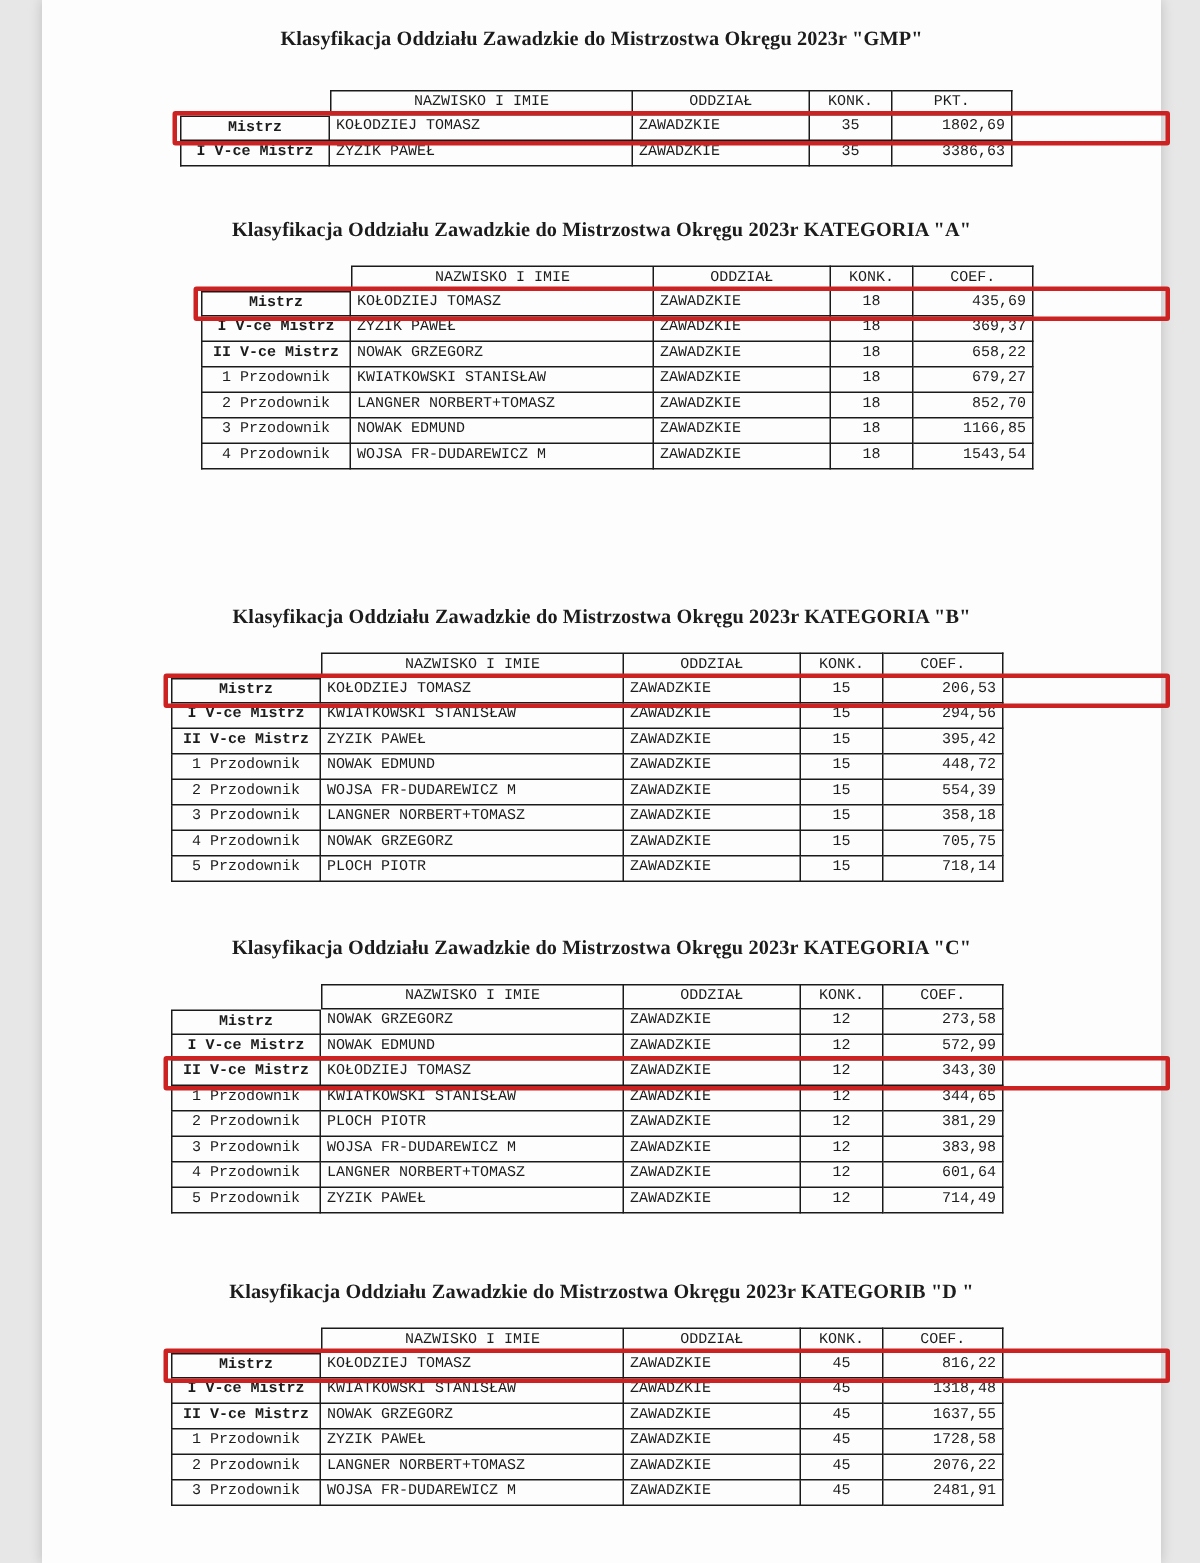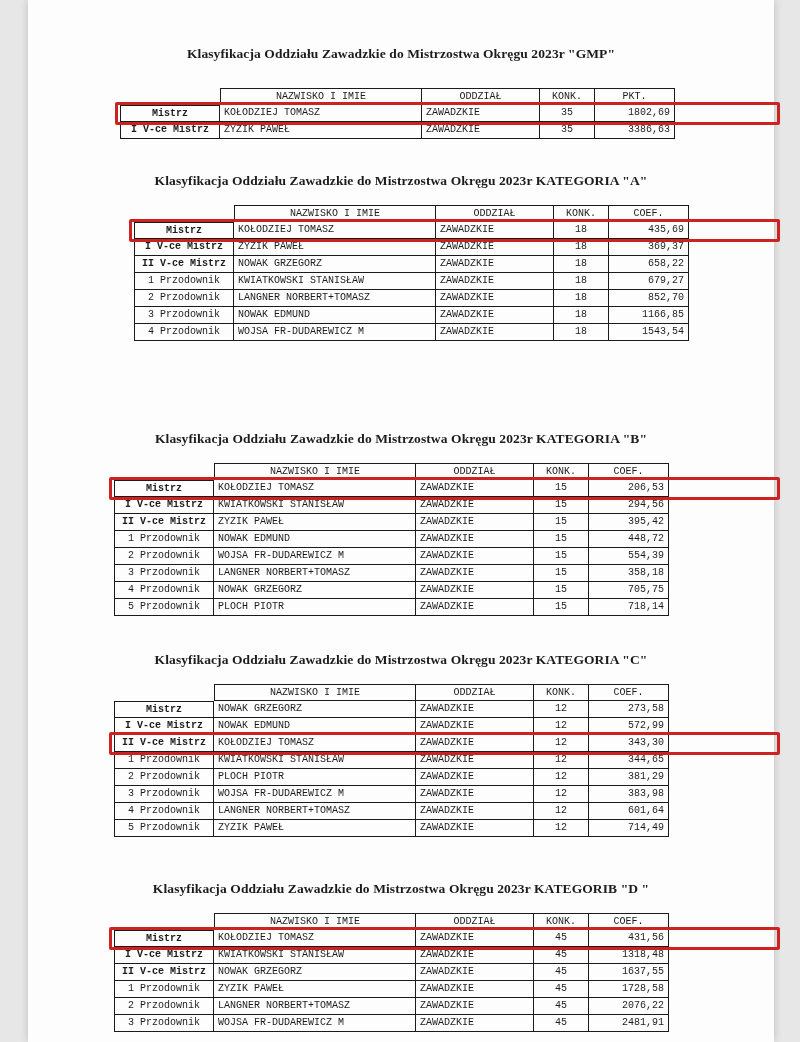--- a/index.html
+++ b/index.html
@@ -11,21 +11,21 @@
     font-family: "Liberation Sans", sans-serif;
     color: var(--ink);
     overflow: hidden;
   }
   .photo { position: relative; width: 800px; height: 1042px; }
   .page {
     position: absolute; left: 28px; top: 0;
     width: 746px; height: 1042px;
     background: #fdfdfd;
     box-shadow: 0 0 8px rgba(0,0,0,.18);
-    padding-top: 46px;
+    padding-top: 18px;
   }
   .table-block { width: 100%; }
   .title {
     font-family: "Liberation Serif", serif;
     font-weight: 700;
     font-size: 13.5px;
     text-align: center;
     margin: 0 0 16px 0;
     letter-spacing: .1px;
   }
@@ -311,21 +311,21 @@
             <div class="cell col-name">NAZWISKO I IMIE</div>
             <div class="cell col-district">ODDZIAŁ</div>
             <div class="cell col-konk">KONK.</div>
             <div class="cell col-value">COEF.</div>
           </div>
           <div class="row data-row first-data-row">
             <div class="cell col-rank bold">Mistrz</div>
             <div class="cell col-name">KOŁODZIEJ TOMASZ</div>
             <div class="cell col-district">ZAWADZKIE</div>
             <div class="cell col-konk">45</div>
-            <div class="cell col-value">431,56</div>
+            <div class="cell col-value">816,22</div>
             <div class="highlight-box"></div>
           </div>
           <div class="row data-row">
             <div class="cell col-rank bold">I V-ce Mistrz</div>
             <div class="cell col-name">KWIATKOWSKI STANISŁAW</div>
             <div class="cell col-district">ZAWADZKIE</div>
             <div class="cell col-konk">45</div>
             <div class="cell col-value">1318,48</div>
           </div>
           <div class="row data-row">

